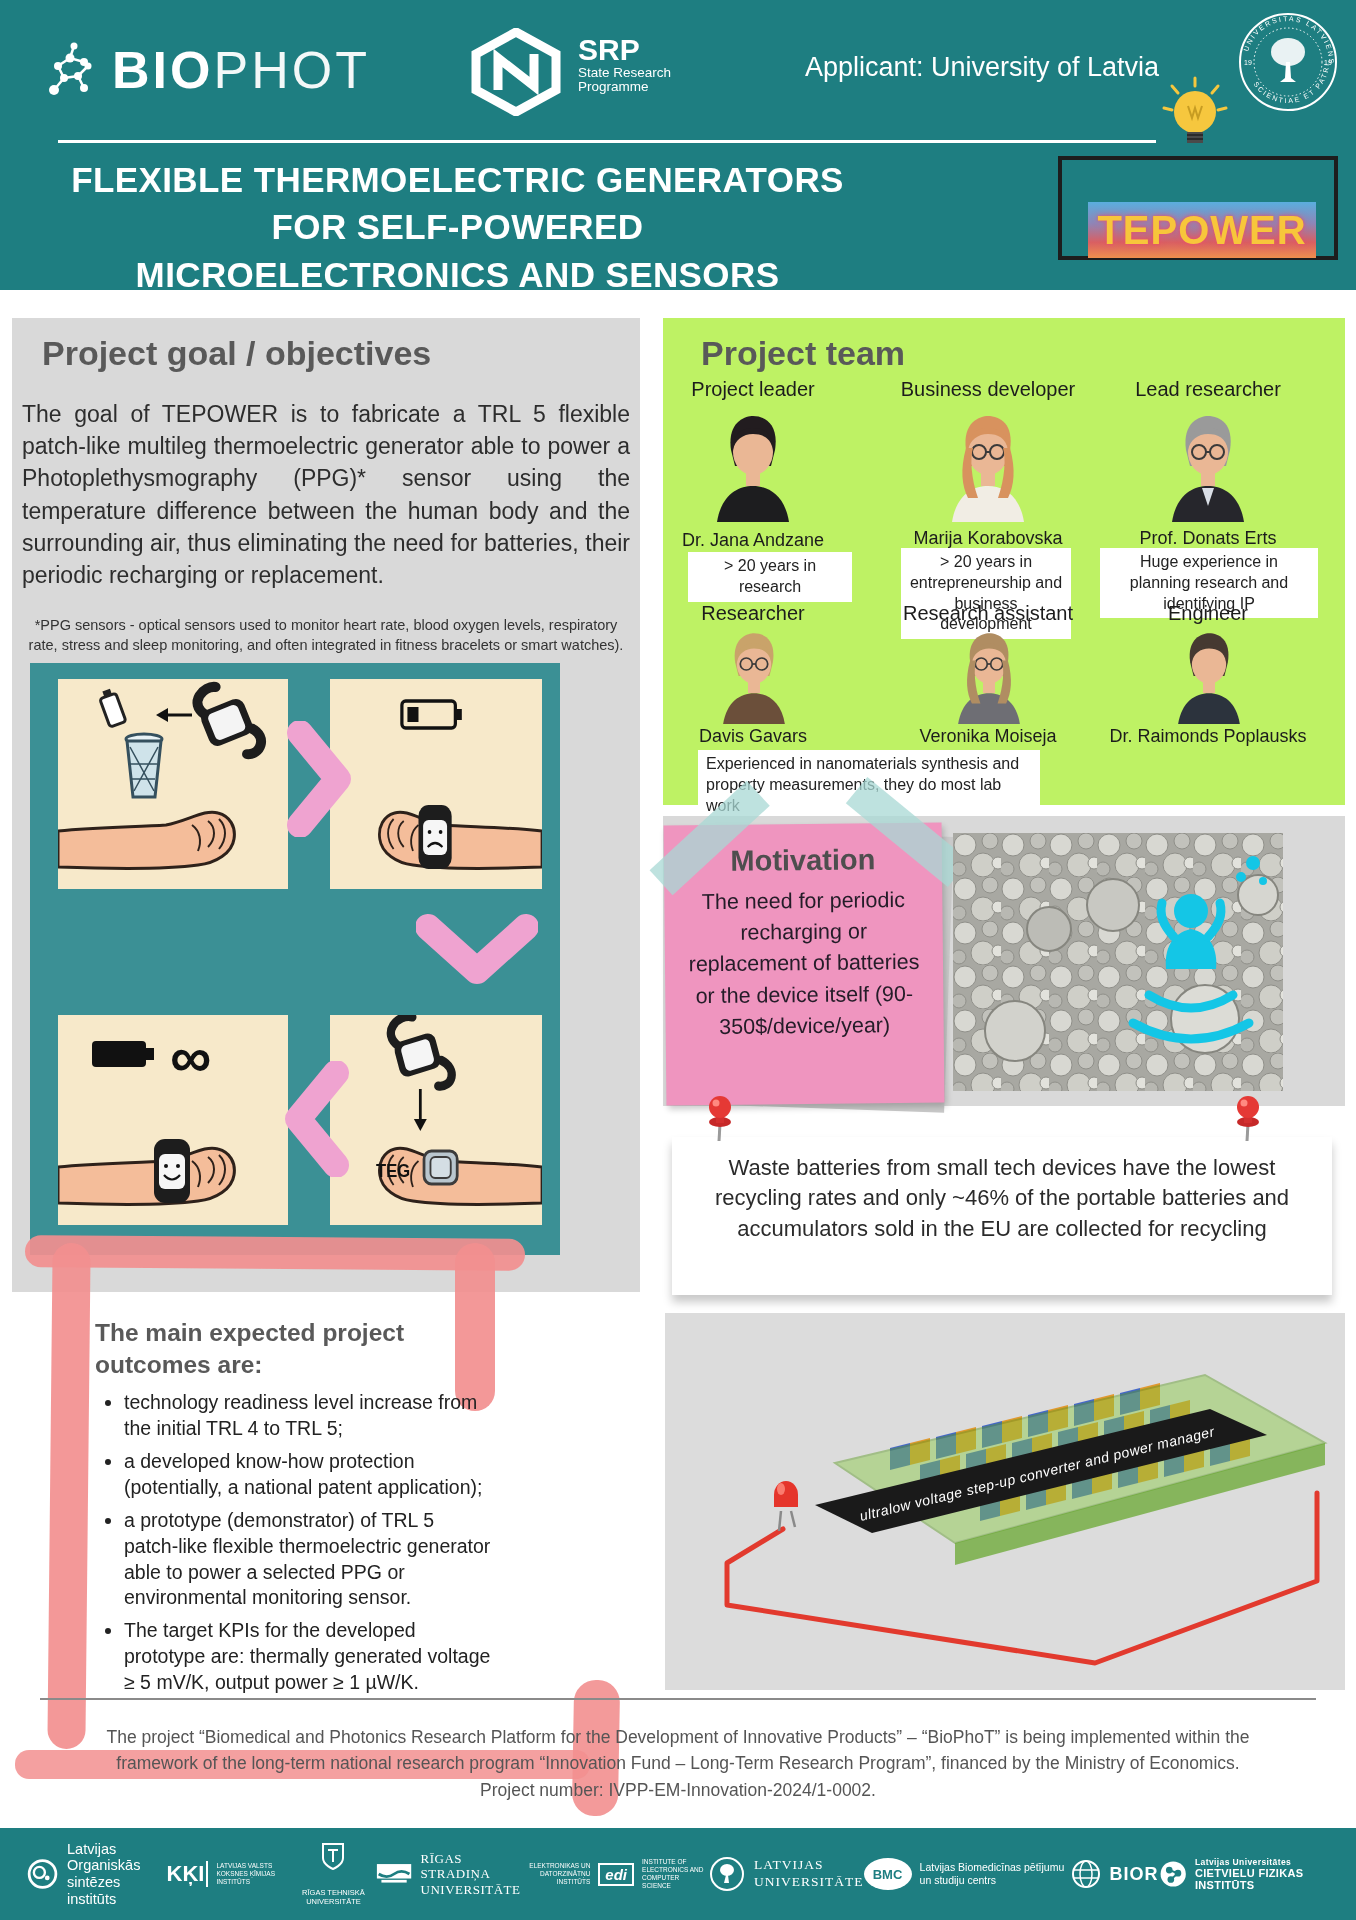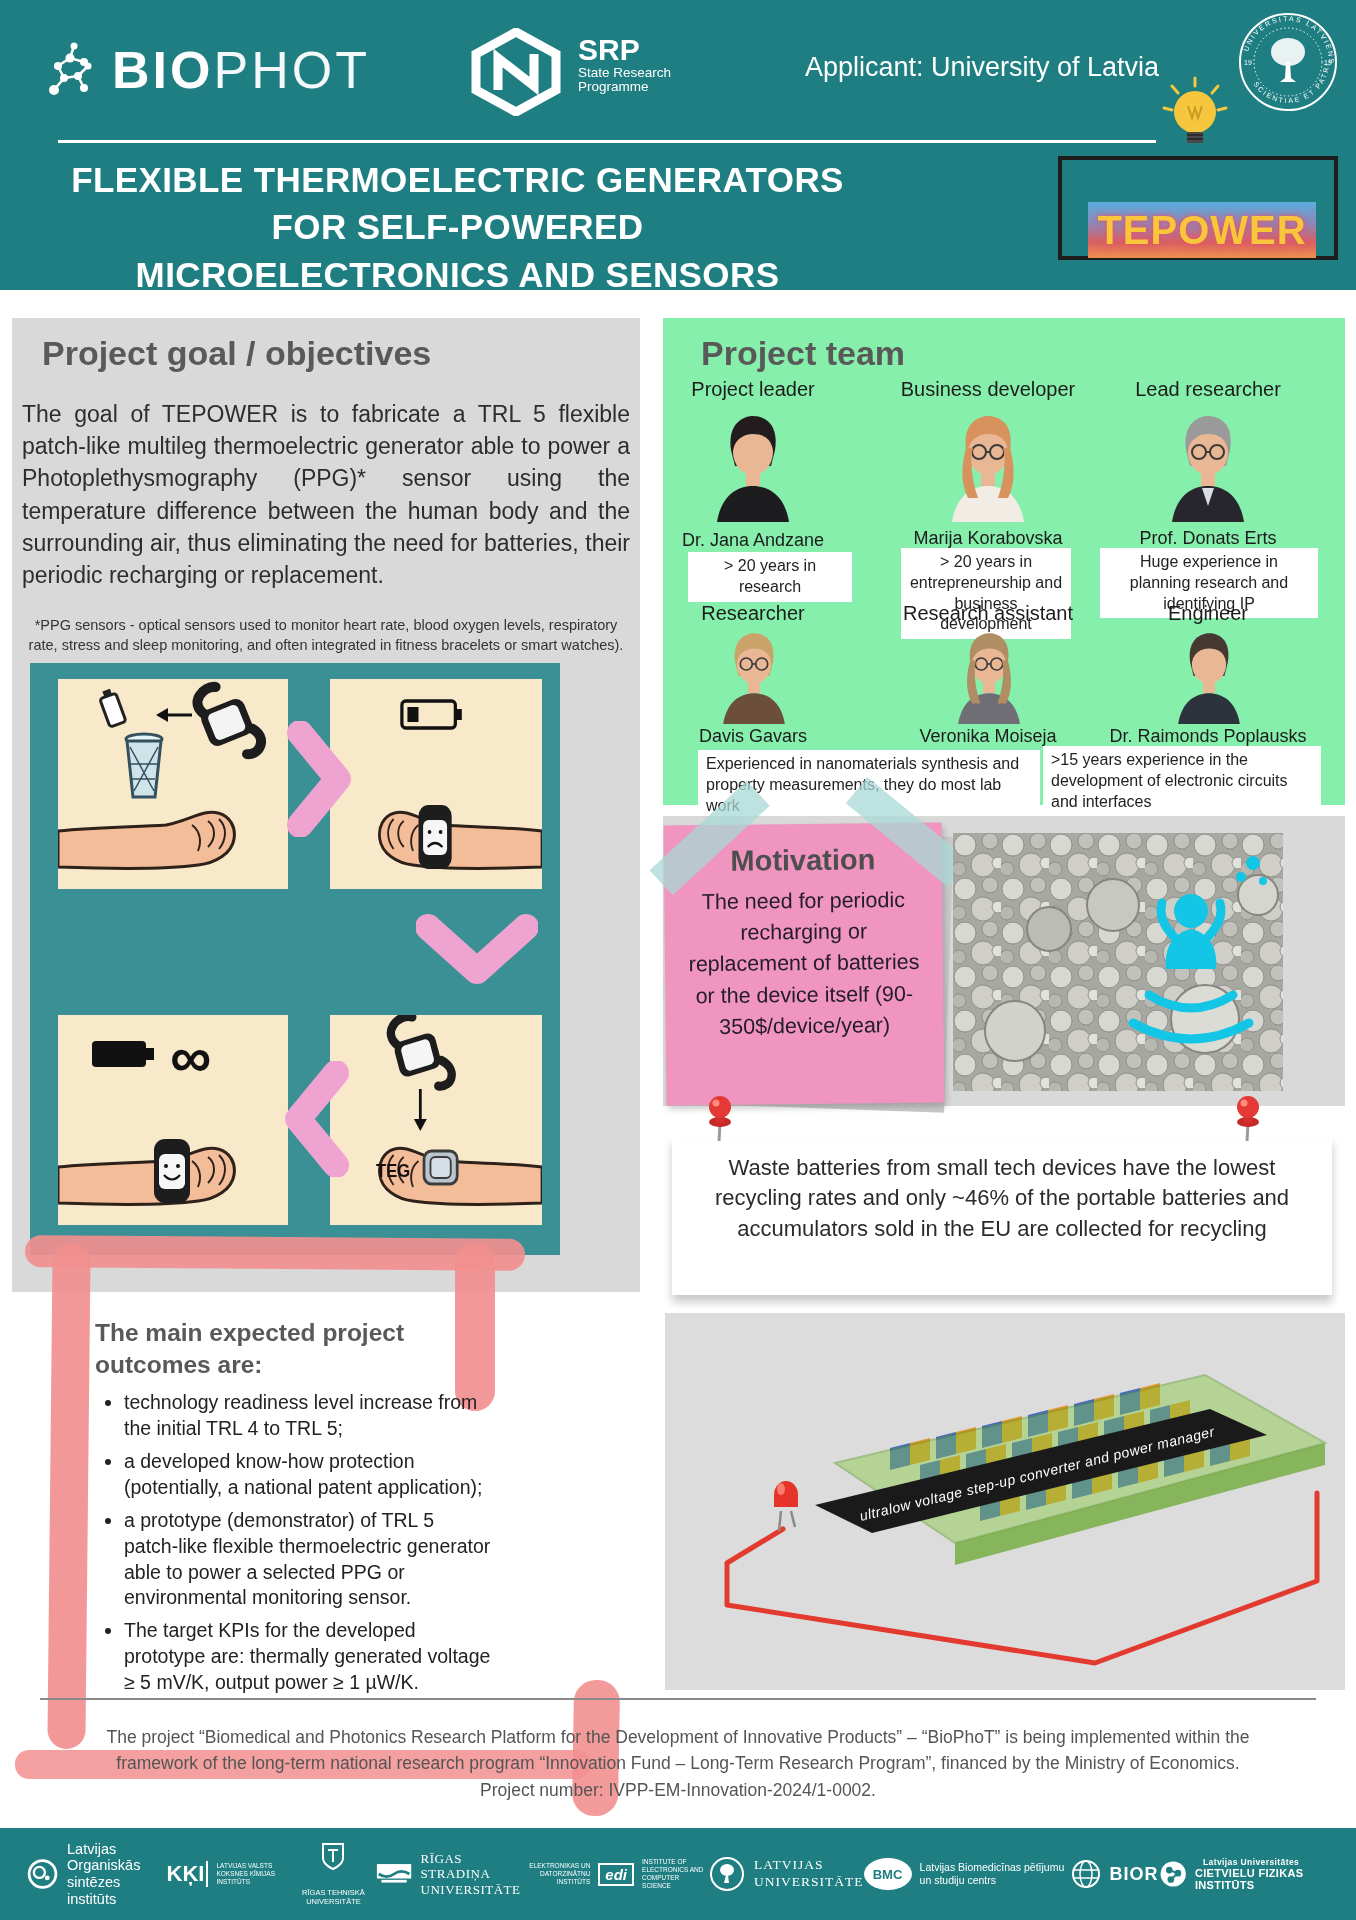--- a/index.html
+++ b/index.html
@@ -53,21 +53,21 @@
   .outcomes-list li{margin-bottom:7px;}
 
   .brush{position:absolute;background:#f28f8f;}
   .br-top{left:25px;top:1237px;width:500px;height:32px;border-radius:16px;transform:rotate(.4deg);opacity:.92;}
   .br-left{left:50px;top:1243px;width:38px;height:506px;border-radius:19px;transform:rotate(.6deg);opacity:.92;}
   .br-right{left:455px;top:1243px;width:40px;height:168px;border-radius:20px;opacity:.92;}
   .br-long{left:573px;top:1680px;width:46px;height:136px;border-radius:22px;transform:rotate(1deg);opacity:.9;}
   .br-swipe{left:15px;top:1750px;width:575px;height:29px;border-radius:14px;opacity:.85;}
 
   
-  .team-panel{position:absolute;left:663px;top:318px;width:682px;height:487px;background:#86efac;}
+  .team-panel{position:absolute;left:663px;top:318px;width:682px;height:487px;background:#bef264;}
   .team-head{position:absolute;left:38px;top:16px;}
   .trole{position:absolute;font-size:20px;color:#1c1c1c;text-align:center;}
   .tname{position:absolute;font-size:18px;color:#1c1c1c;text-align:center;}
   .tbox{position:absolute;background:#fff;font-size:16px;line-height:1.3;color:#222;text-align:center;
         padding:4px 8px;box-sizing:border-box;}
   .avatar{position:absolute;}
   .avatar .skin{fill:#eab795;} .avatar .hair{fill:#3a312e;} .avatar .top{fill:#303036;}
   .avatar .glasses{stroke:#3a3a3a;stroke-width:2;fill:none;display:none;}
   .avatar .long{display:none;}
   .av-jana .hair{fill:#221c1f;} .av-jana .top{fill:#1d1d1f;}
@@ -111,21 +111,21 @@
   .p-col{display:flex;flex-direction:column;align-items:center;gap:18px;}
   .p-rtu .sub{font-size:7.5px;text-transform:uppercase;text-align:center;line-height:1.2;width:86px;}
   .p-serif{font-family:"Liberation Serif",serif;}
   .p-rsu .t{font-size:13px;text-transform:uppercase;letter-spacing:.5px;line-height:1.2;}
   .p-edi .box{border:2px solid #fff;padding:1px 5px;font-size:15px;font-weight:bold;font-style:italic;}
   .p-lu .t{font-size:13.5px;text-transform:uppercase;letter-spacing:1px;line-height:1.25;}
   .p-bmc .oval{width:48px;height:32px;background:#fff;border-radius:50%;display:flex;align-items:center;
                justify-content:center;color:#1e7e81;font-size:13px;font-weight:bold;}
   .p-bmc .t{font-size:10.5px;line-height:1.25;width:150px;}
   .p-bior .t{font-size:18px;font-weight:bold;letter-spacing:1px;}
-  .p-cfi .t1{font-size:8.5px;font-weight:bold;letter-spacing:.4px;margin-left:8px;}
+  .p-cfi .t1{font-size:8.5px;font-weight:bold;letter-spacing:.4px;}
   .p-cfi .t2{font-size:11px;font-weight:bold;text-transform:uppercase;letter-spacing:.3px;}
 </style>
 </head>
 <body>
 
 <div class="page">
 
   <svg width="0" height="0" style="position:absolute" aria-hidden="true">
     <defs>
       <g id="arm">
@@ -415,21 +415,20 @@
           <line x1="40" y1="42" x2="44" y2="42"></line>
         </g>
       <path class="long" d="M20,38 C14,60 16,76 22,88 L32,88 C25,68 24,48 27,38 Z"></path>
     </svg>
 
     <div class="tname" style="left:10px;top:408px;width:160px">Davis Gavars</div>
     <div class="tname" style="left:230px;top:408px;width:190px">Veronika Moiseja</div>
     <div class="tname" style="left:440px;top:408px;width:210px">Dr. Raimonds Poplausks</div>
 
     <div class="tbox" style="left:35px;top:432px;width:342px;text-align:left">Experienced in nanomaterials synthesis and property measurements, they do most lab work</div>
-    <div class="tbox" style="left:380px;top:428px;width:278px;text-align:left">&gt;15 years experience in the development of electronic circuits and interfaces</div>
   </div>
 
   <div class="motiv-panel">
     <div class="note-shadow"></div>
     <div class="pink-note">
       <div class="motiv-head">Motivation</div>
       <div class="motiv-text">The need for periodic recharging or replacement of batteries or the device itself (90-350$/device/year)</div>
       <div class="tape tape-tl"></div>
       <div class="tape tape-tr"></div>
     </div>

